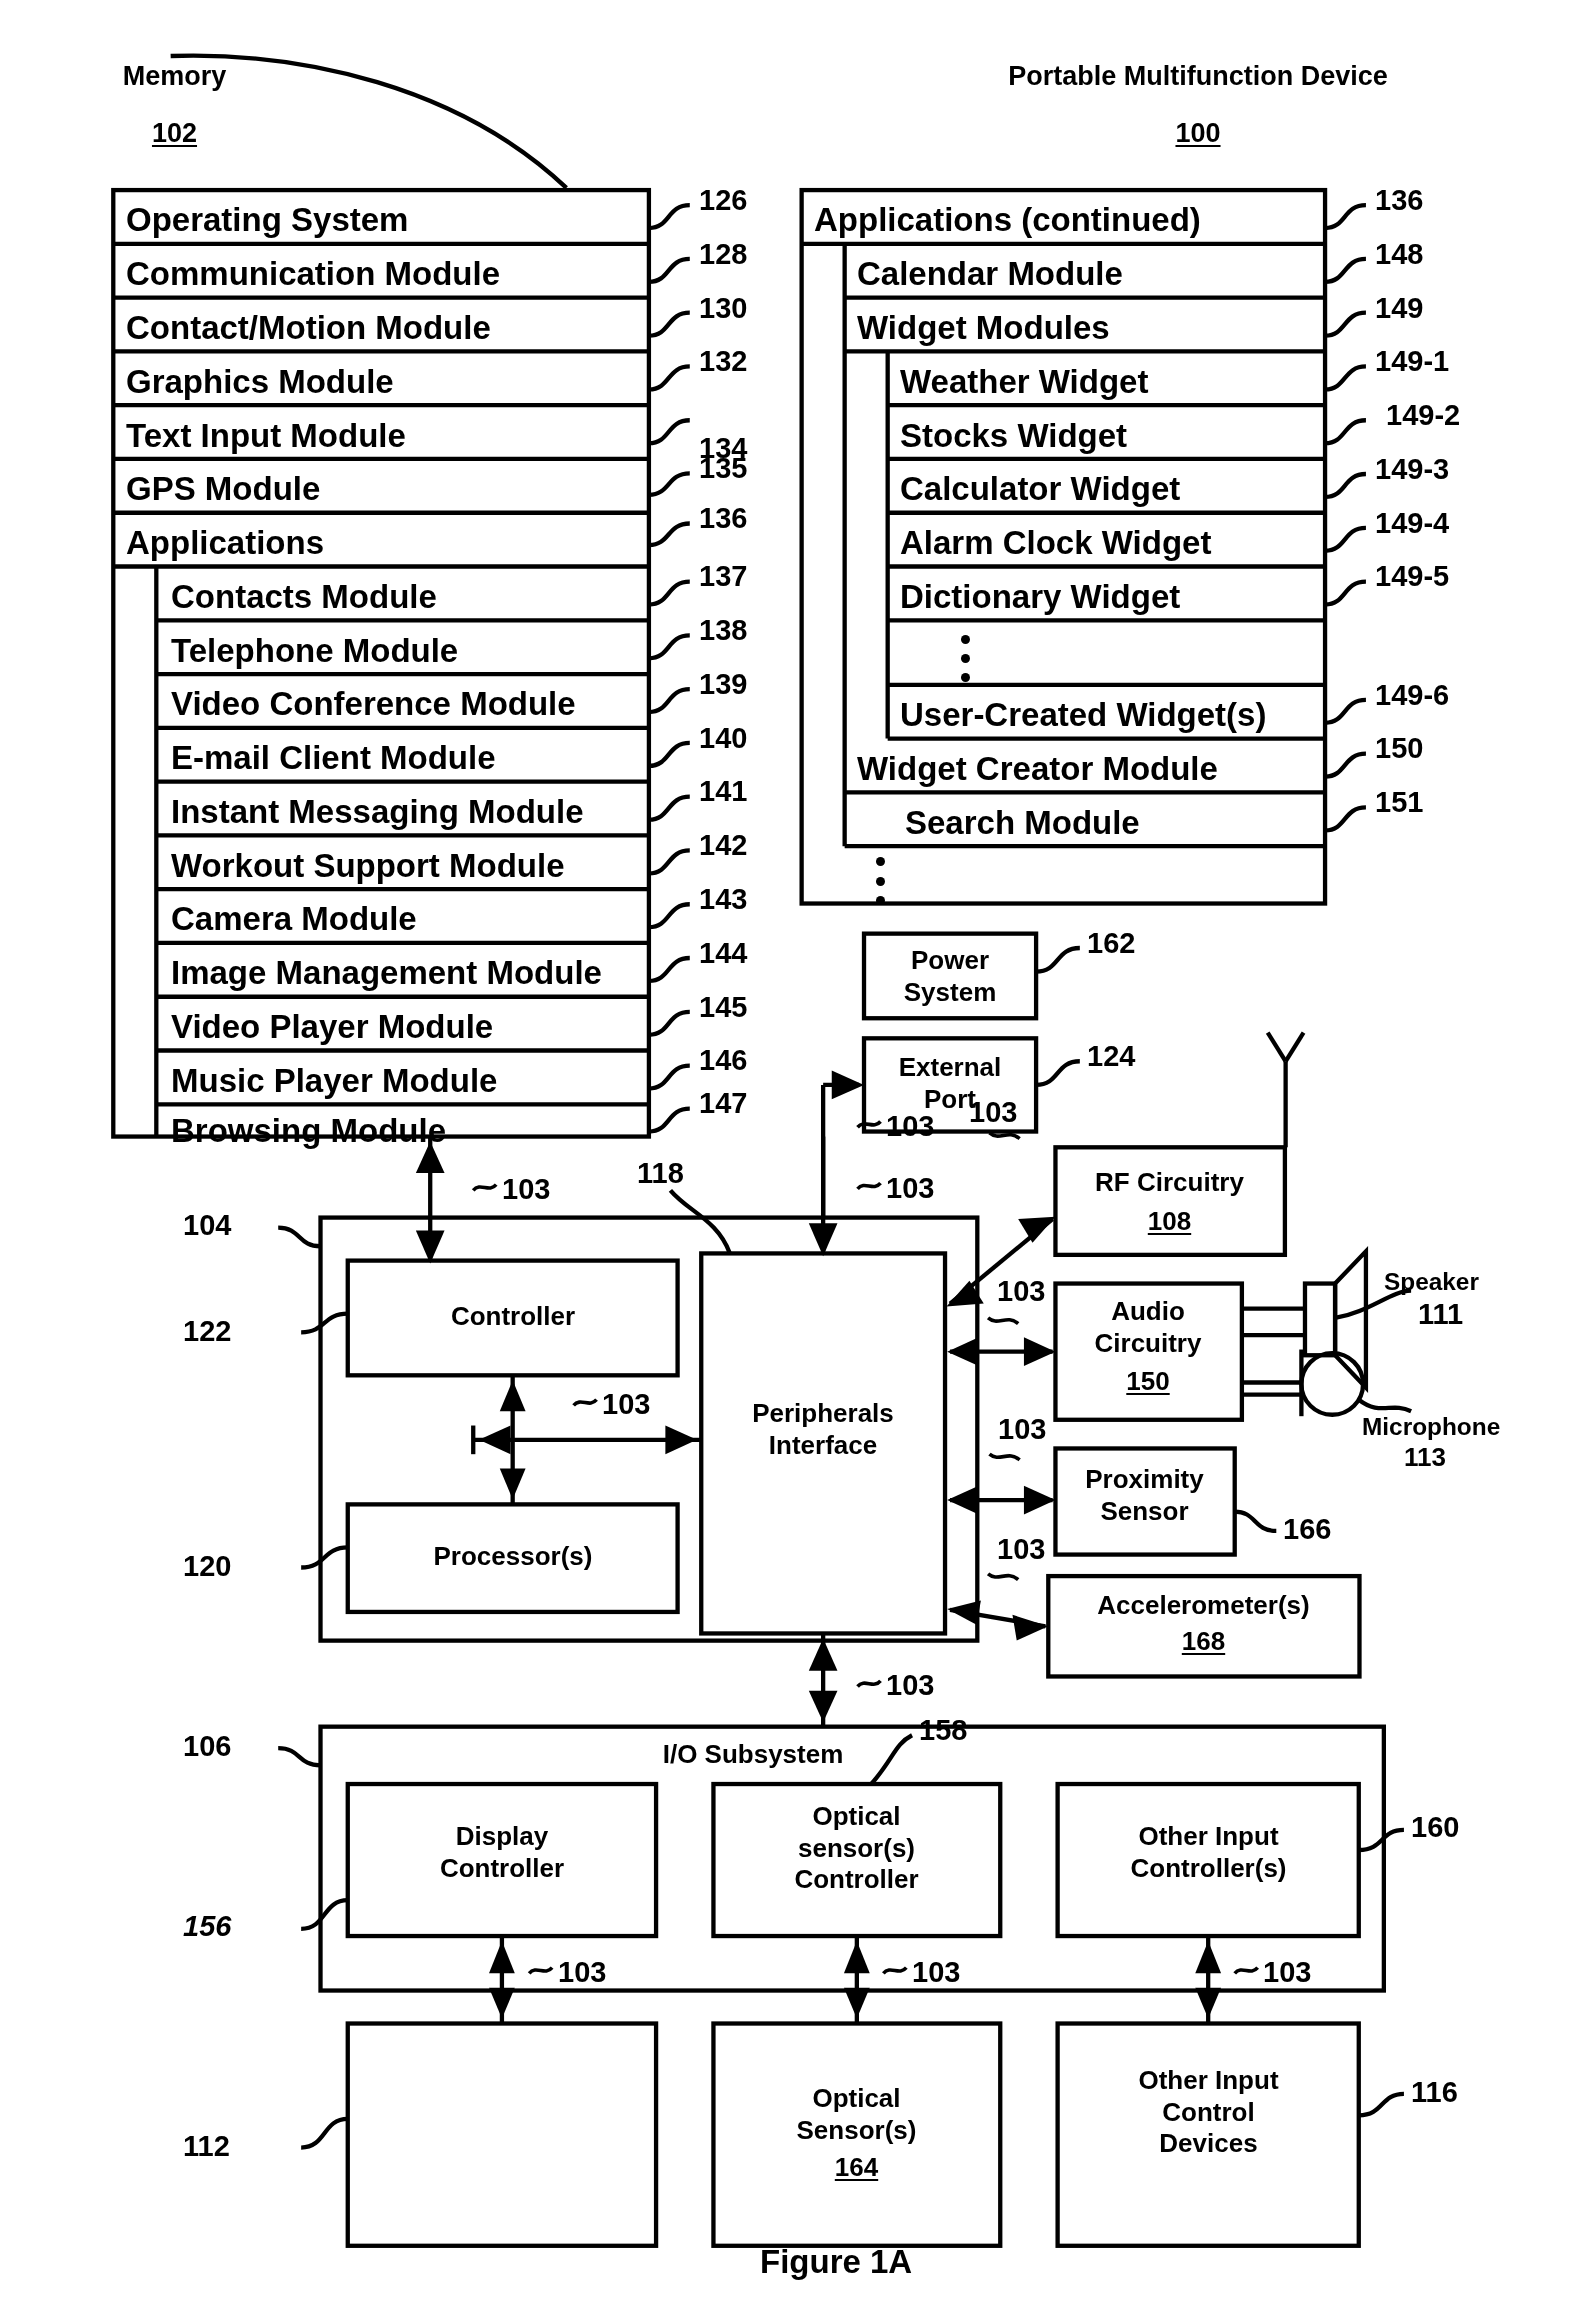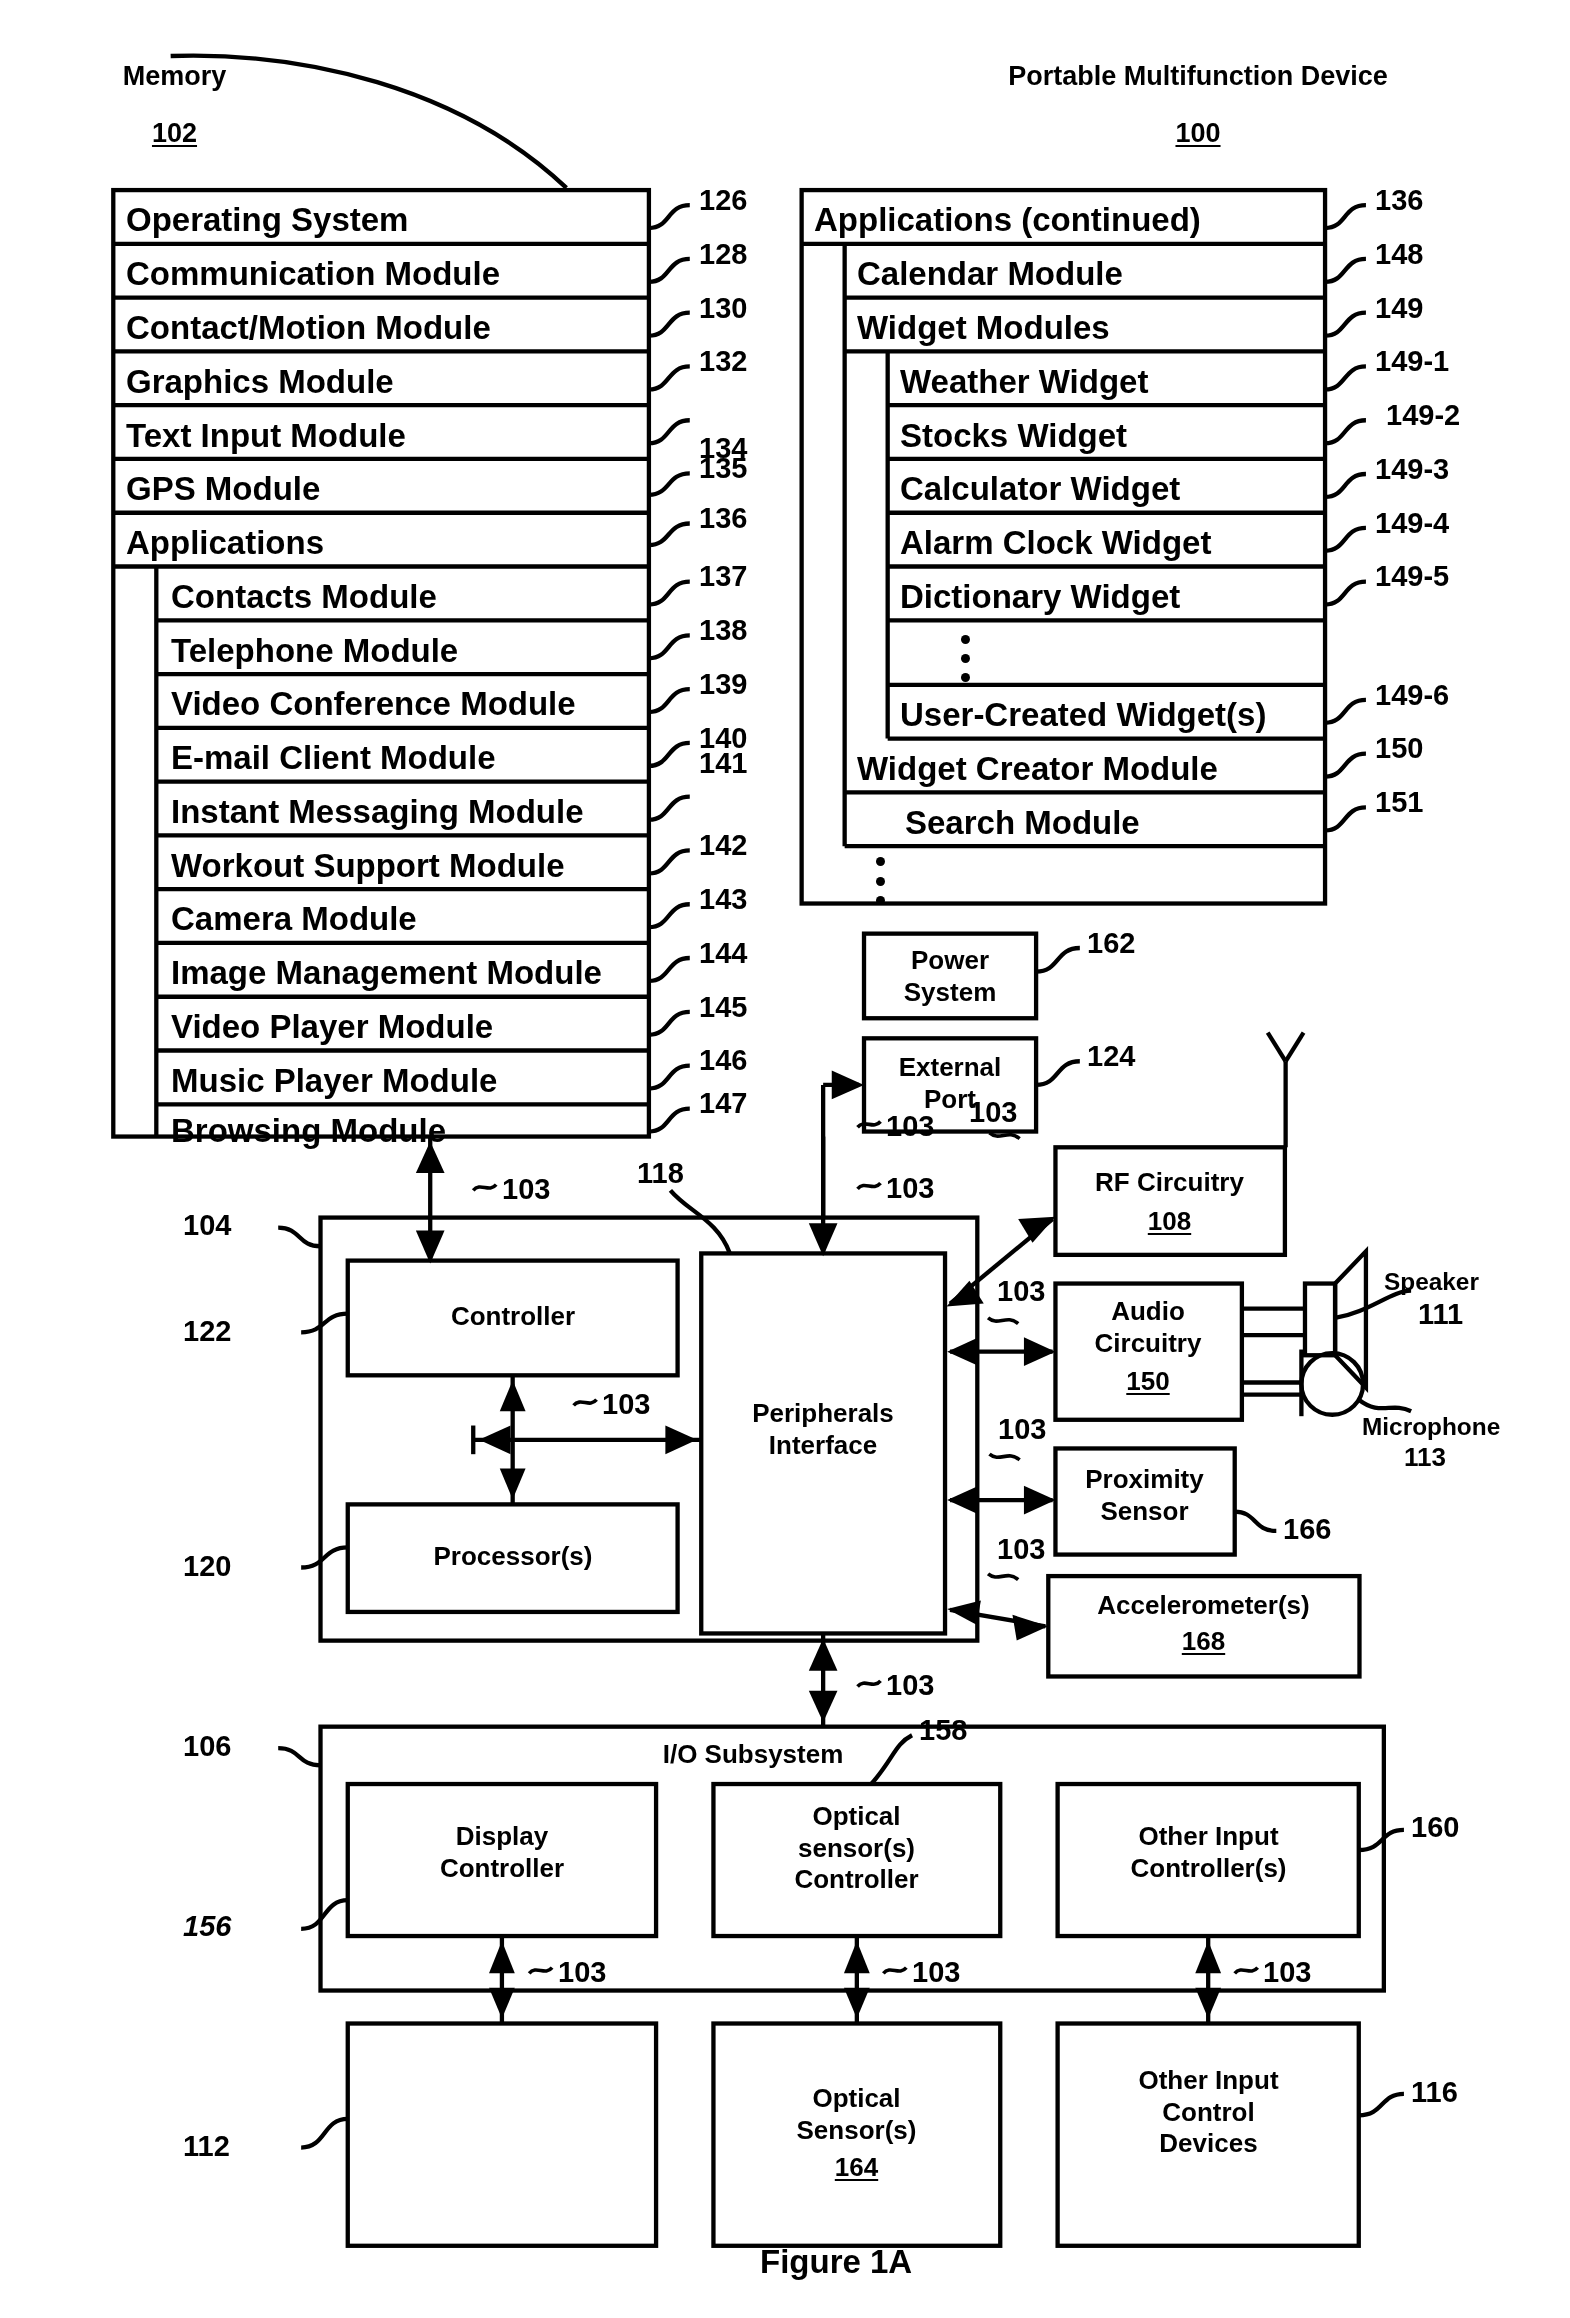--- a/index.html
+++ b/index.html
@@ -246,21 +246,21 @@
   <div class="num lbl" style="left:699px;top:239px;">128</div>
   <div class="num lbl" style="left:699px;top:293px;">130</div>
   <div class="num lbl" style="left:699px;top:346px;">132</div>
   <div class="num lbl" style="left:699px;top:400px;margin-top:33px;">134</div>
   <div class="num lbl" style="left:699px;top:453px;">135</div>
   <div class="num lbl" style="left:699px;top:503px;">136</div>
   <div class="num lbl" style="left:699px;top:561px;">137</div>
   <div class="num lbl" style="left:699px;top:615px;">138</div>
   <div class="num lbl" style="left:699px;top:669px;">139</div>
   <div class="num lbl" style="left:699px;top:723px;">140</div>
-  <div class="num lbl" style="left:699px;top:748px;">141</div>
+  <div class="num lbl" style="left:699px;top:776px;">141</div>
   <div class="num lbl" style="left:699px;top:830px;">142</div>
   <div class="num lbl" style="left:699px;top:884px;">143</div>
   <div class="num lbl" style="left:699px;top:938px;">144</div>
   <div class="num lbl" style="left:699px;top:992px;">145</div>
   <div class="num lbl" style="left:699px;top:1045px;">146</div>
   <div class="num lbl" style="left:699px;top:1088px;">147</div>
 
   <div class="rowtext" style="left:814px;top:201px;">Applications (continued)</div>
   <div class="rowtext" style="left:857px;top:255px;">Calendar Module</div>
   <div class="rowtext" style="left:857px;top:309px;">Widget Modules</div>

